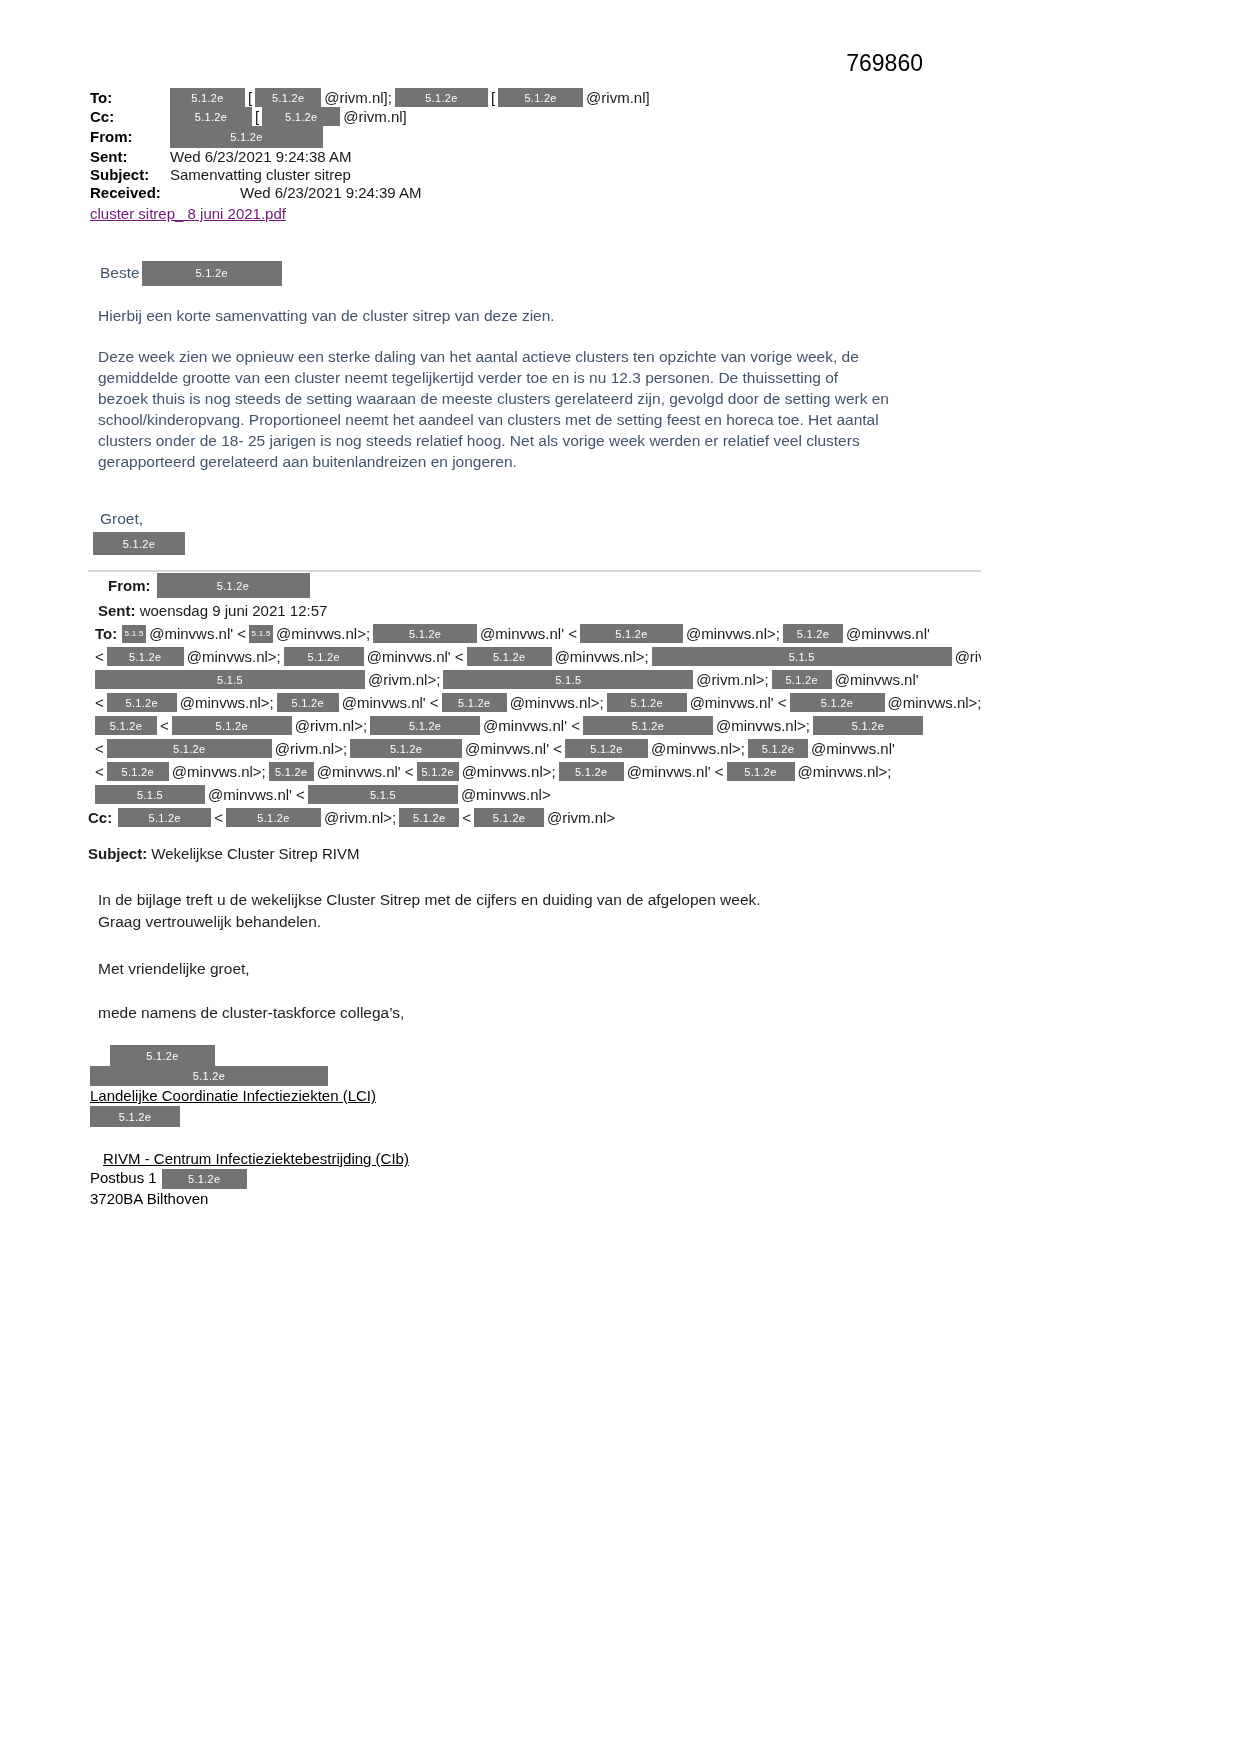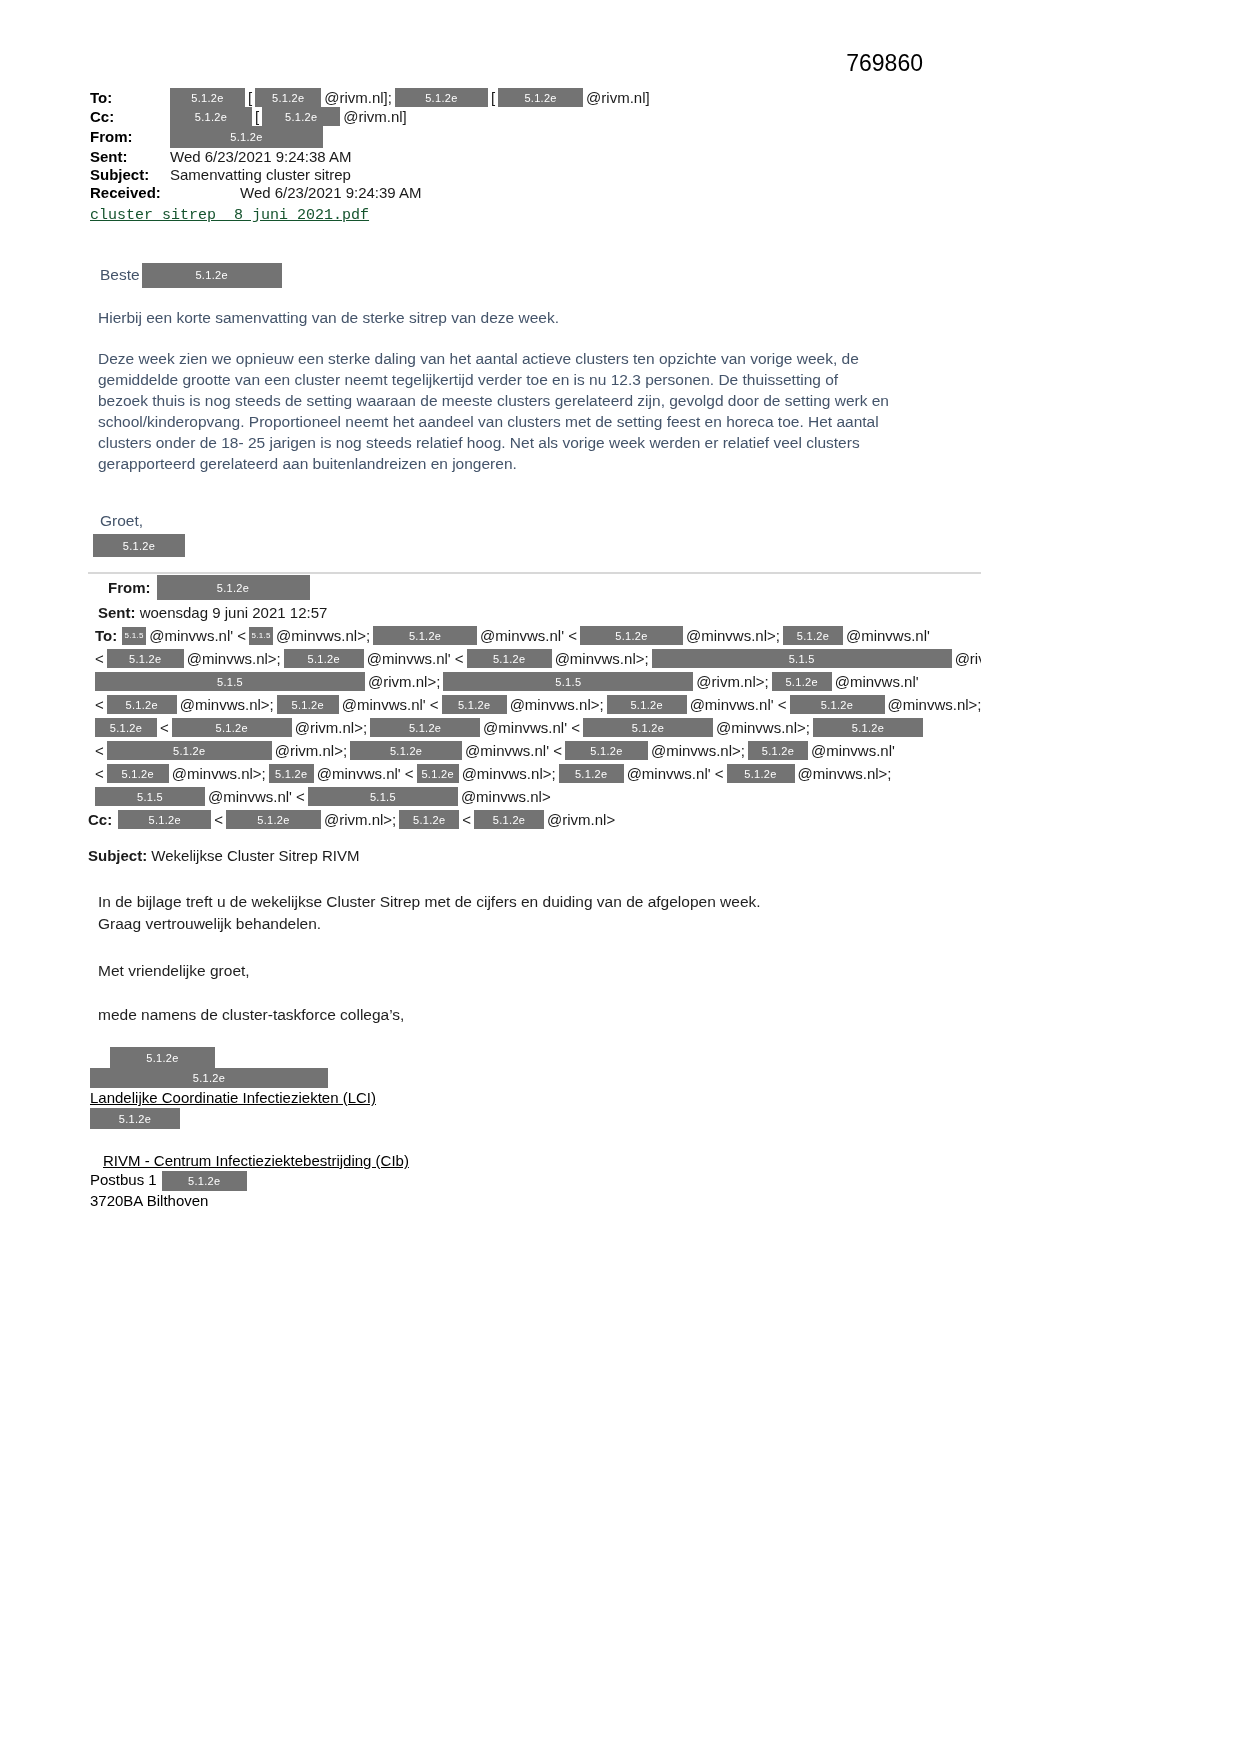--- a/index.html
+++ b/index.html
@@ -25,21 +25,21 @@
   .segline{display:inline-flex;align-items:center;gap:3px;white-space:pre;}
   .hrow.received .segline{margin-left:70px;}
   .rbox{
     display:inline-flex;align-items:center;justify-content:center;
     background:#737373;color:#ffffff;
     font-size:11px;height:19px;flex:none;letter-spacing:.3px;
   }
   .rbox.small{font-size:8px;height:18px;}
   .segtext{white-space:pre;}
   .attachment-row{margin:3px 0 0 90px;font-size:15px;line-height:18px;}
-  .attachment-link{color:#14532d;text-decoration:underline;cursor:pointer;font-family:Liberation Mono, monospace;}
+  .attachment-link{color:#701a75;text-decoration:underline;cursor:pointer;}
   
   .body1{color:#44546a;font-size:15.5px;}
   .greeting1{margin:37px 1px 0 100px;display:flex;align-items:center;gap:2px;height:26px;}
   .intro1{margin:19px 0 0 98px;line-height:21px;}
   .para1{margin:20px 0 0 98px;line-height:21px;}
   .closing1{margin:37px 0 0 100px;line-height:20px;}
   .closing-sig{margin:3px 0 0 93px;display:flex;}
   
   .divider{margin:15px 0 0 88px;width:947px;border-top:2px solid #d8d8d8;height:0;}
   
@@ -104,21 +104,21 @@
   </div>
   <div class="attachment-row">
     <span class="attachment-link">cluster sitrep_ 8 juni 2021.pdf</span>
   </div>
 
   <div class="body1">
     <div class="greeting1">
         <span class="segtext">Beste</span>
         <span class="rbox" style="width: 140px; height: 25px;">5.1.2e</span>
       </div>
-    <div class="intro1">Hierbij een korte samenvatting van de sterke sitrep van deze week.</div>
+    <div class="intro1">Hierbij een korte samenvatting van de cluster sitrep van deze zien.</div>
     <div class="para1">
         <div>Deze week zien we opnieuw een sterke daling van het aantal actieve clusters ten opzichte van vorige week, de</div>
         <div>gemiddelde grootte van een cluster neemt tegelijkertijd verder toe en is nu 12.3 personen. De thuissetting of</div>
         <div>bezoek thuis is nog steeds de setting waaraan de meeste clusters gerelateerd zijn, gevolgd door de setting werk en</div>
         <div>school/kinderopvang. Proportioneel neemt het aandeel van clusters met de setting feest en horeca toe. Het aantal</div>
         <div>clusters onder de 18- 25 jarigen is nog steeds relatief hoog. Net als vorige week werden er relatief veel clusters</div>
         <div>gerapporteerd gerelateerd aan buitenlandreizen en jongeren.</div>
       </div>
     <div class="closing1">Groet,</div>
     <div class="closing-sig">

